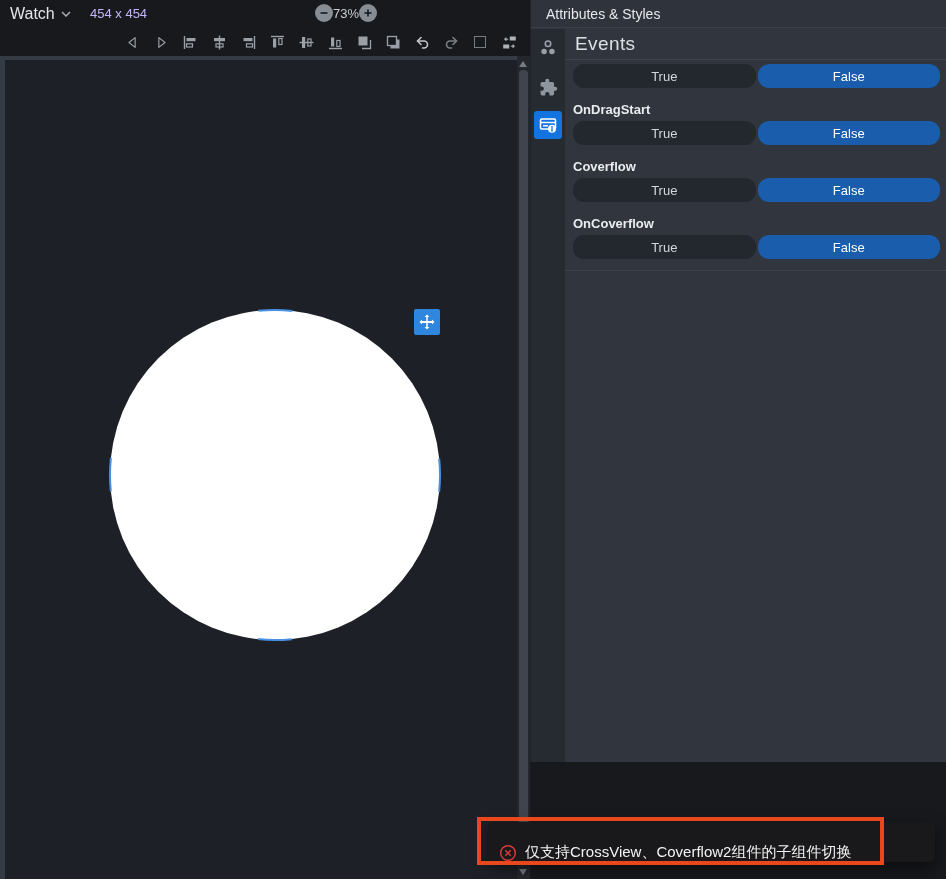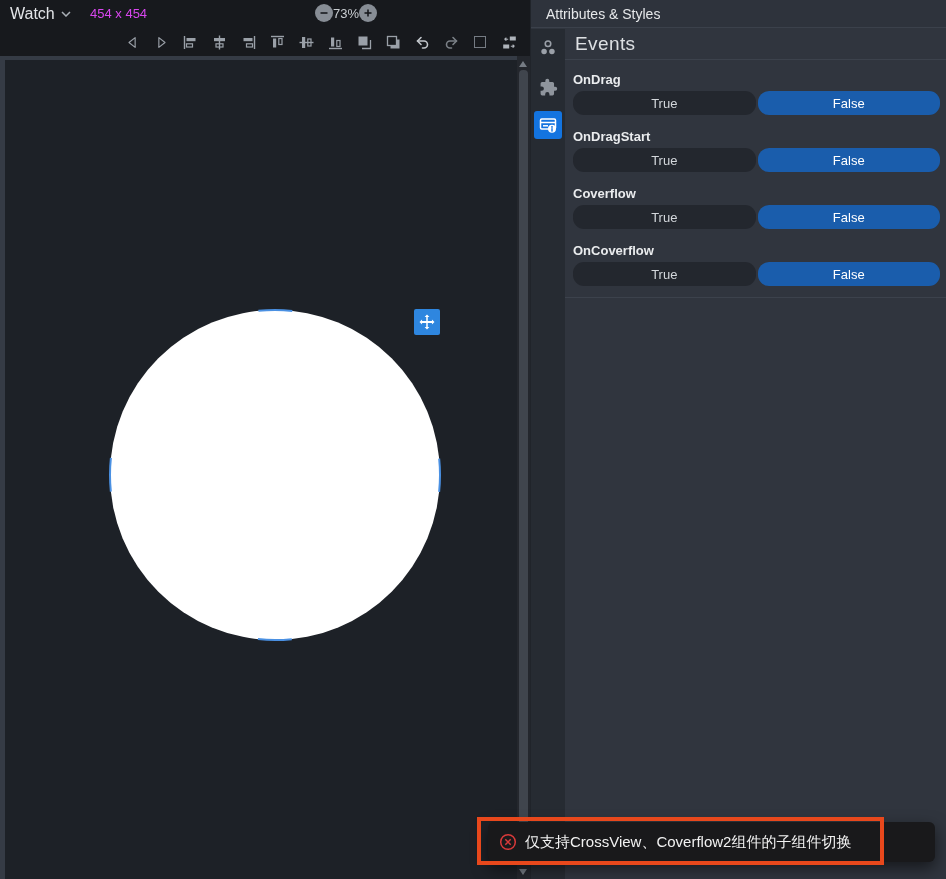--- a/index.html
+++ b/index.html
@@ -6,21 +6,21 @@
   html,body { background:#0e0f12; }
   .app {
     position: relative; width: 946px; height: 879px; overflow: hidden;
     font-family: "Liberation Sans", "DejaVu Sans", sans-serif;
     background: #17191d; color: #dfe1e4;
   }
   
   .topbar-left { position:absolute; left:0; top:0; width:530px; height:28px; background:#17191d; }
   .watch-dd { position:absolute; left:10px; top:4px; height:20px; display:flex; align-items:center; gap:6px; cursor:pointer; }
   .watch-label { font-size:16px; color:#e3e5e8; }
-  .canvas-size { position:absolute; left:90px; top:6px; font-size:13px; color:#d946ef; }
+  .canvas-size { position:absolute; left:90px; top:6px; font-size:13px; color:#c4b5fd; }
   .zoom-group { position:absolute; left:315px; top:4px; display:flex; align-items:center; }
   .zoom-btn { width:18px; height:18px; border-radius:50%; background:#878d95; display:flex; align-items:center; justify-content:center; cursor:pointer; }
   .zoom-level { font-size:13px; color:#c9cdd1; }
   
   .toolbar { position:absolute; left:0; top:28px; width:530px; height:28px; background:#17191d;
     display:flex; align-items:center; justify-content:flex-end; gap:11px; padding-right:12px; }
   .tbi { width:18px; height:18px; display:flex; align-items:center; justify-content:center; cursor:pointer; }
   .rect-tool { width:12px; height:12px; border:1.4px solid #757b83; }
   
   .canvas { position:absolute; left:0; top:56px; width:517px; height:823px;
@@ -29,21 +29,21 @@
   .move-handle { position:absolute; left:409px; top:249px; width:26px; height:26px; background:#2e86df; border-radius:2px;
     display:flex; align-items:center; justify-content:center; cursor:grab; }
   
   .v-scrollbar { position:absolute; left:517px; top:56px; width:13px; height:823px; background:#24272d; }
   .scroll-up { position:absolute; left:2px; top:5px; width:0; height:0;
     border-left:4.5px solid transparent; border-right:4.5px solid transparent; border-bottom:6px solid #767c84; cursor:pointer; }
   .scroll-down { position:absolute; left:2px; bottom:4px; width:0; height:0;
     border-left:4.5px solid transparent; border-right:4.5px solid transparent; border-top:6px solid #767c84; cursor:pointer; }
   .scroll-thumb { position:absolute; left:2px; top:14px; width:9px; height:792px; background:#40454d; border-radius:4px; cursor:pointer; }
   
-  .right { position:absolute; left:530px; top:0; width:416px; height:879px; background:#30353e; border-left:1px solid #20242a; }
+  .right { position:absolute; left:530px; top:0; width:416px; height:762px; background:#30353e; border-left:1px solid #20242a; }
   .right-header { height:28px; display:flex; align-items:center; padding-left:15px; background:#2e333c;
     border-bottom:1px solid #3b414b; font-size:14px; color:#e6e8ea; }
   .right-body { position:absolute; left:0; top:29px; right:0; bottom:0; display:flex; }
   .icon-strip { width:34px; background:#262b32; display:flex; flex-direction:column; align-items:center; padding-top:6px; }
   .strip-icon { width:22px; height:22px; display:flex; align-items:center; justify-content:center; cursor:pointer; }
   .strip-icon.hier { margin-top:2px; }
   .strip-icon.puzzle { margin-top:17px; }
   .strip-sel { margin-top:13px; width:28px; height:28px; background:#1374e0; border-radius:3px;
     display:flex; align-items:center; justify-content:center; cursor:pointer; }
   .panel-content { flex:1; background:#30353e; }
@@ -52,21 +52,21 @@
   .rows { padding:0 6px 0 8px; }
   .evt-label { margin-top:14px; font-size:13px; font-weight:700; color:#eaecee; }
   .evt-row:first-child .evt-label { margin-top:12px; }
   .evt-buttons { display:flex; margin-top:4px; height:24px; gap:2px; }
   .evt-btn { flex:1; display:flex; align-items:center; justify-content:center; font-size:13px; cursor:pointer;border-radius:11px; }
   .evt-btn.opt-true { background:#23272e; color:#d3d7db; }
   .evt-btn.opt-false { background:#1a5dac; color:#ffffff; }
   .rows-end { height:12px; border-bottom:1px solid #3c424c; margin:0 -6px 0 -8px; }
   
   .toast { position:absolute; left:488px; top:822px; width:447px; height:40px; background:#19191b; border-radius:6px;
-    box-shadow:0 6px 16px rgba(0,0,0,.55); display:flex; align-items:center; padding-left:11px; gap:8px; z-index:5; }
+    box-shadow:0 6px 16px rgba(0,0,0,.55); display:flex; align-items:flex-end; padding-left:11px; gap:8px; z-index:5; }
   .toast-text { font-size:15px; color:#f2f2f2; white-space:nowrap; }
   .annotation { position:absolute; left:477px; top:817px; width:407px; height:48px;
     border:4px solid #e8481c; z-index:6; pointer-events:none; }
 </style>
 </head>
 <body>
 
 <div class="app">
 
   <div class="topbar-left">
@@ -228,21 +228,20 @@
             <rect x="13.3" y="13.2" width="1.4" height="3.4" fill="#1374e0"></rect>
           </svg>
         </span>
       </div>
       <div class="panel-content">
         <div class="section-header">
           <span>Events</span>
         </div>
         <div class="rows">
           <div class="evt-row">
-            <div class="evt-label">OnDrag</div>
             <div class="evt-buttons">
               <div class="evt-btn opt-true">True</div>
               <div class="evt-btn opt-false">False</div>
             </div>
           </div>
           <div class="evt-row">
             <div class="evt-label">OnDragStart</div>
             <div class="evt-buttons">
               <div class="evt-btn opt-true">True</div>
               <div class="evt-btn opt-false">False</div>

